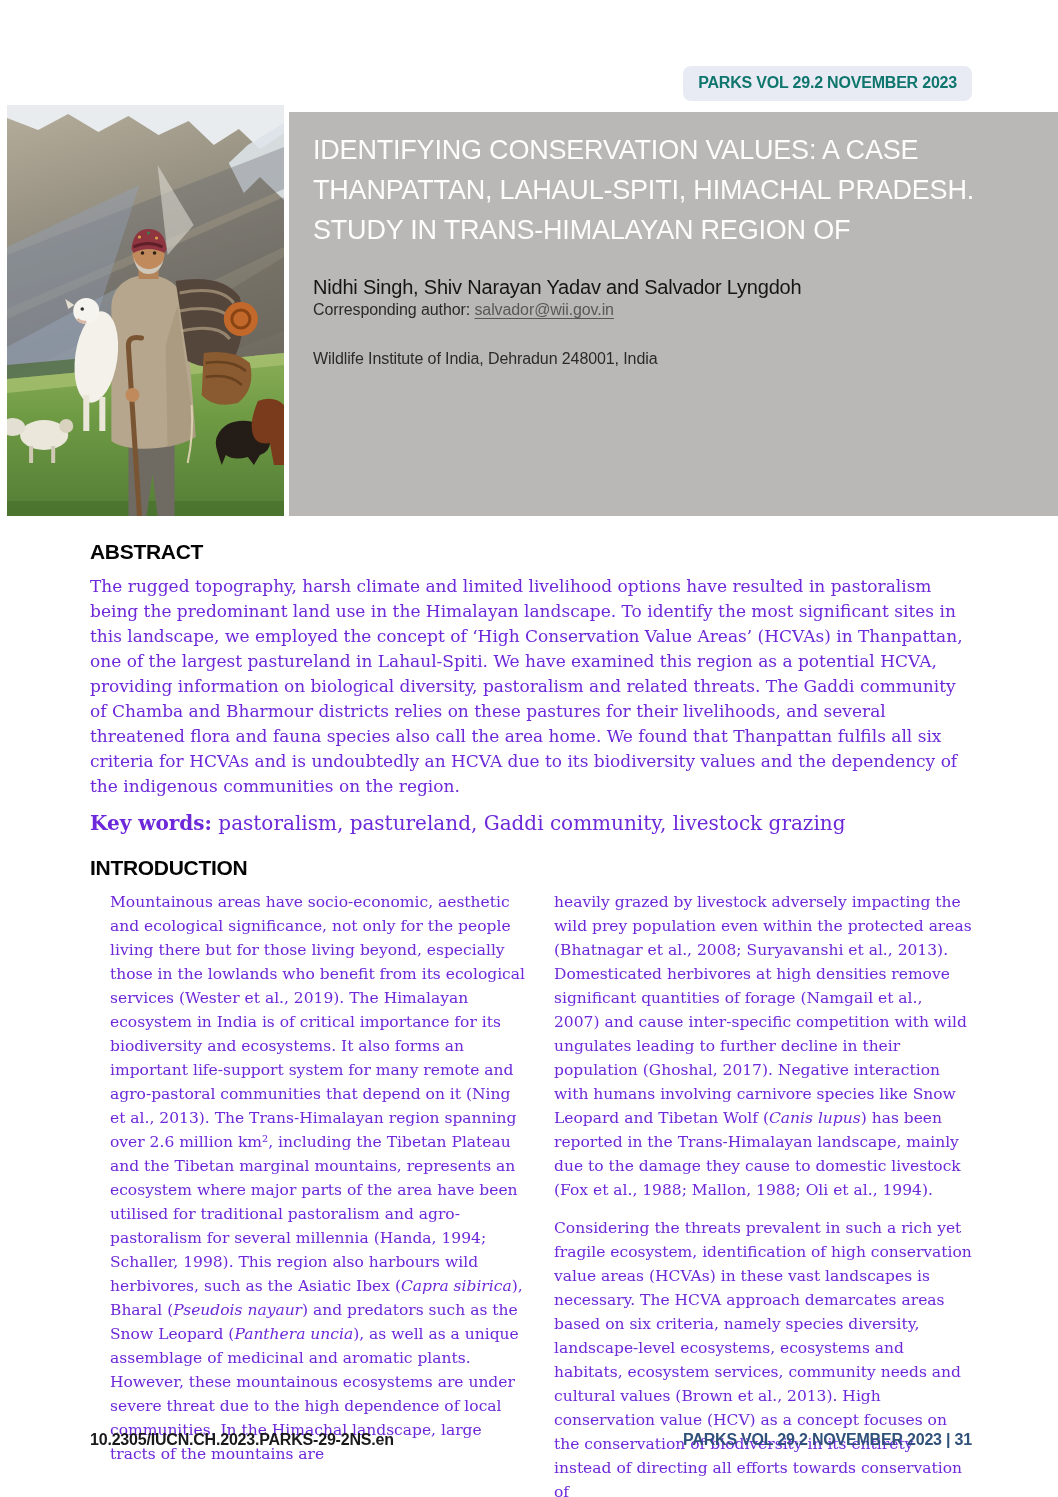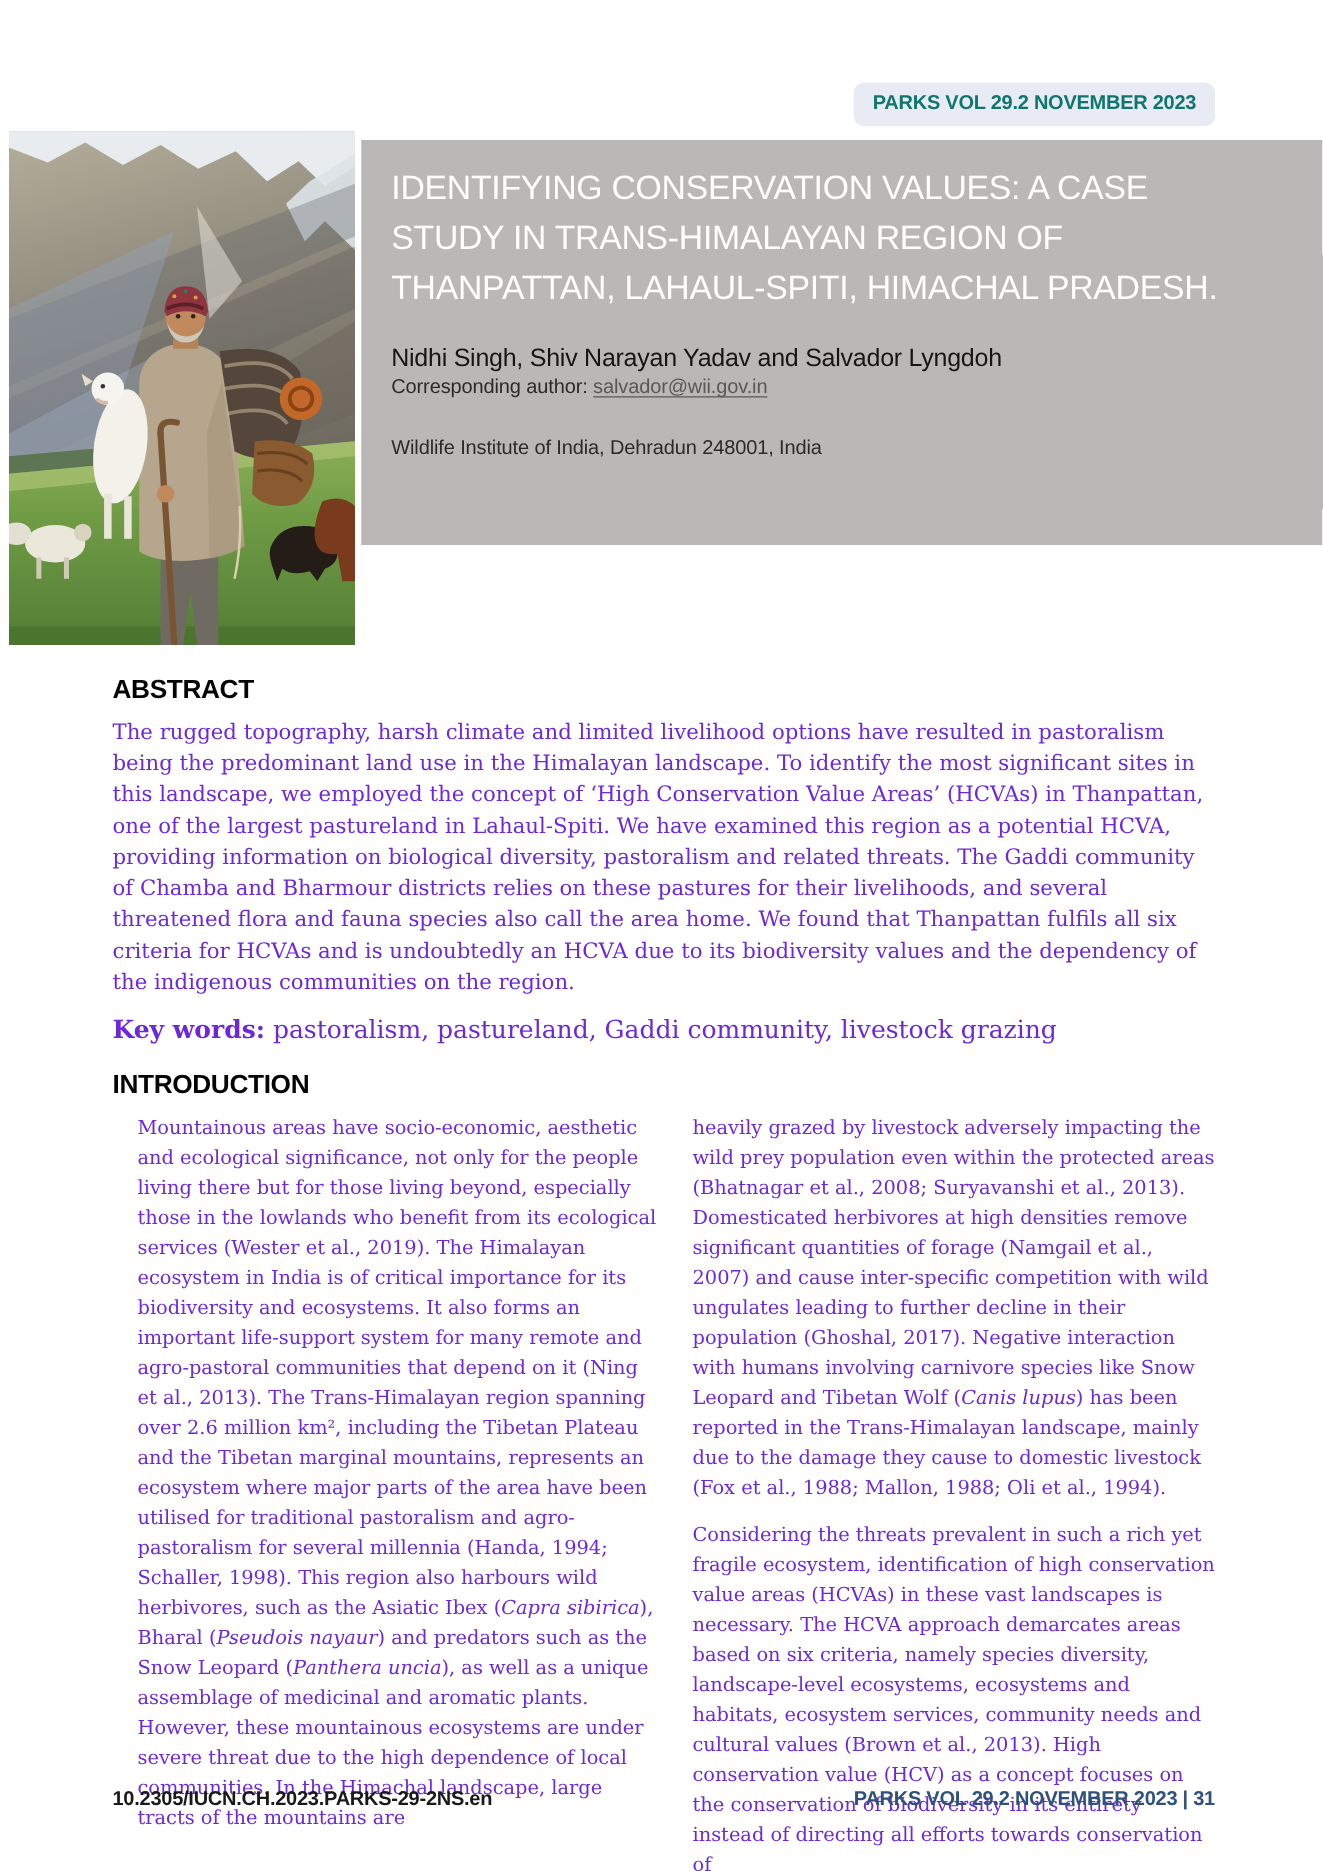--- a/index.html
+++ b/index.html
@@ -14,21 +14,21 @@
     font-size:16px;font-weight:700;letter-spacing:-0.2px;
     padding:8px 15px 9px 15px;border-radius:8px;
   }
   
   .photo-wrap{
     position:absolute;left:7px;top:105px;width:277px;height:411px;overflow:hidden;
   }
   .photo-wrap svg{display:block;width:100%;height:100%;}
   
   .head-block{
-    position:absolute;left:289px;top:112px;right:0;height:324px;
+    position:absolute;left:289px;top:112px;right:0;height:404px;
     background:#b9b8b6;box-sizing:border-box;
     padding:18px 30px 0 24px;
   }
   .head-title{
     color:#fdfdfd;font-size:27px;line-height:40px;font-weight:400;
     letter-spacing:-0.2px;
   }
   .head-authors{
     margin-top:26px;color:#151515;font-size:20px;letter-spacing:-0.2px;
   }
@@ -164,22 +164,22 @@
         <circle cx="125" cy="290" r="7" fill="#c08a5c"></circle>
       </g>
       <path d="M184,300 q2,30 -4,58" stroke="#d9cfae" stroke-width="2" fill="none"></path>
     </g>
   </svg>
 </div>
 
 <div class="head-block">
   <div class="head-title">
     <div>IDENTIFYING CONSERVATION VALUES: A CASE</div>
+    <div>THANPATTAN, LAHAUL-SPITI, HIMACHAL PRADESH.</div>
     <div>STUDY IN TRANS-HIMALAYAN REGION OF</div>
-    <div>THANPATTAN, LAHAUL-SPITI, HIMACHAL PRADESH.</div>
   </div>
   <div class="head-authors">Nidhi Singh, Shiv Narayan Yadav and Salvador Lyngdoh</div>
   <div class="head-corresponding">
     <span>Corresponding author: </span><a href="#">salvador@wii.gov.in</a>
   </div>
   <div class="head-affiliation">Wildlife Institute of India, Dehradun 248001, India</div>
 </div>
 
 <div class="main">
 

